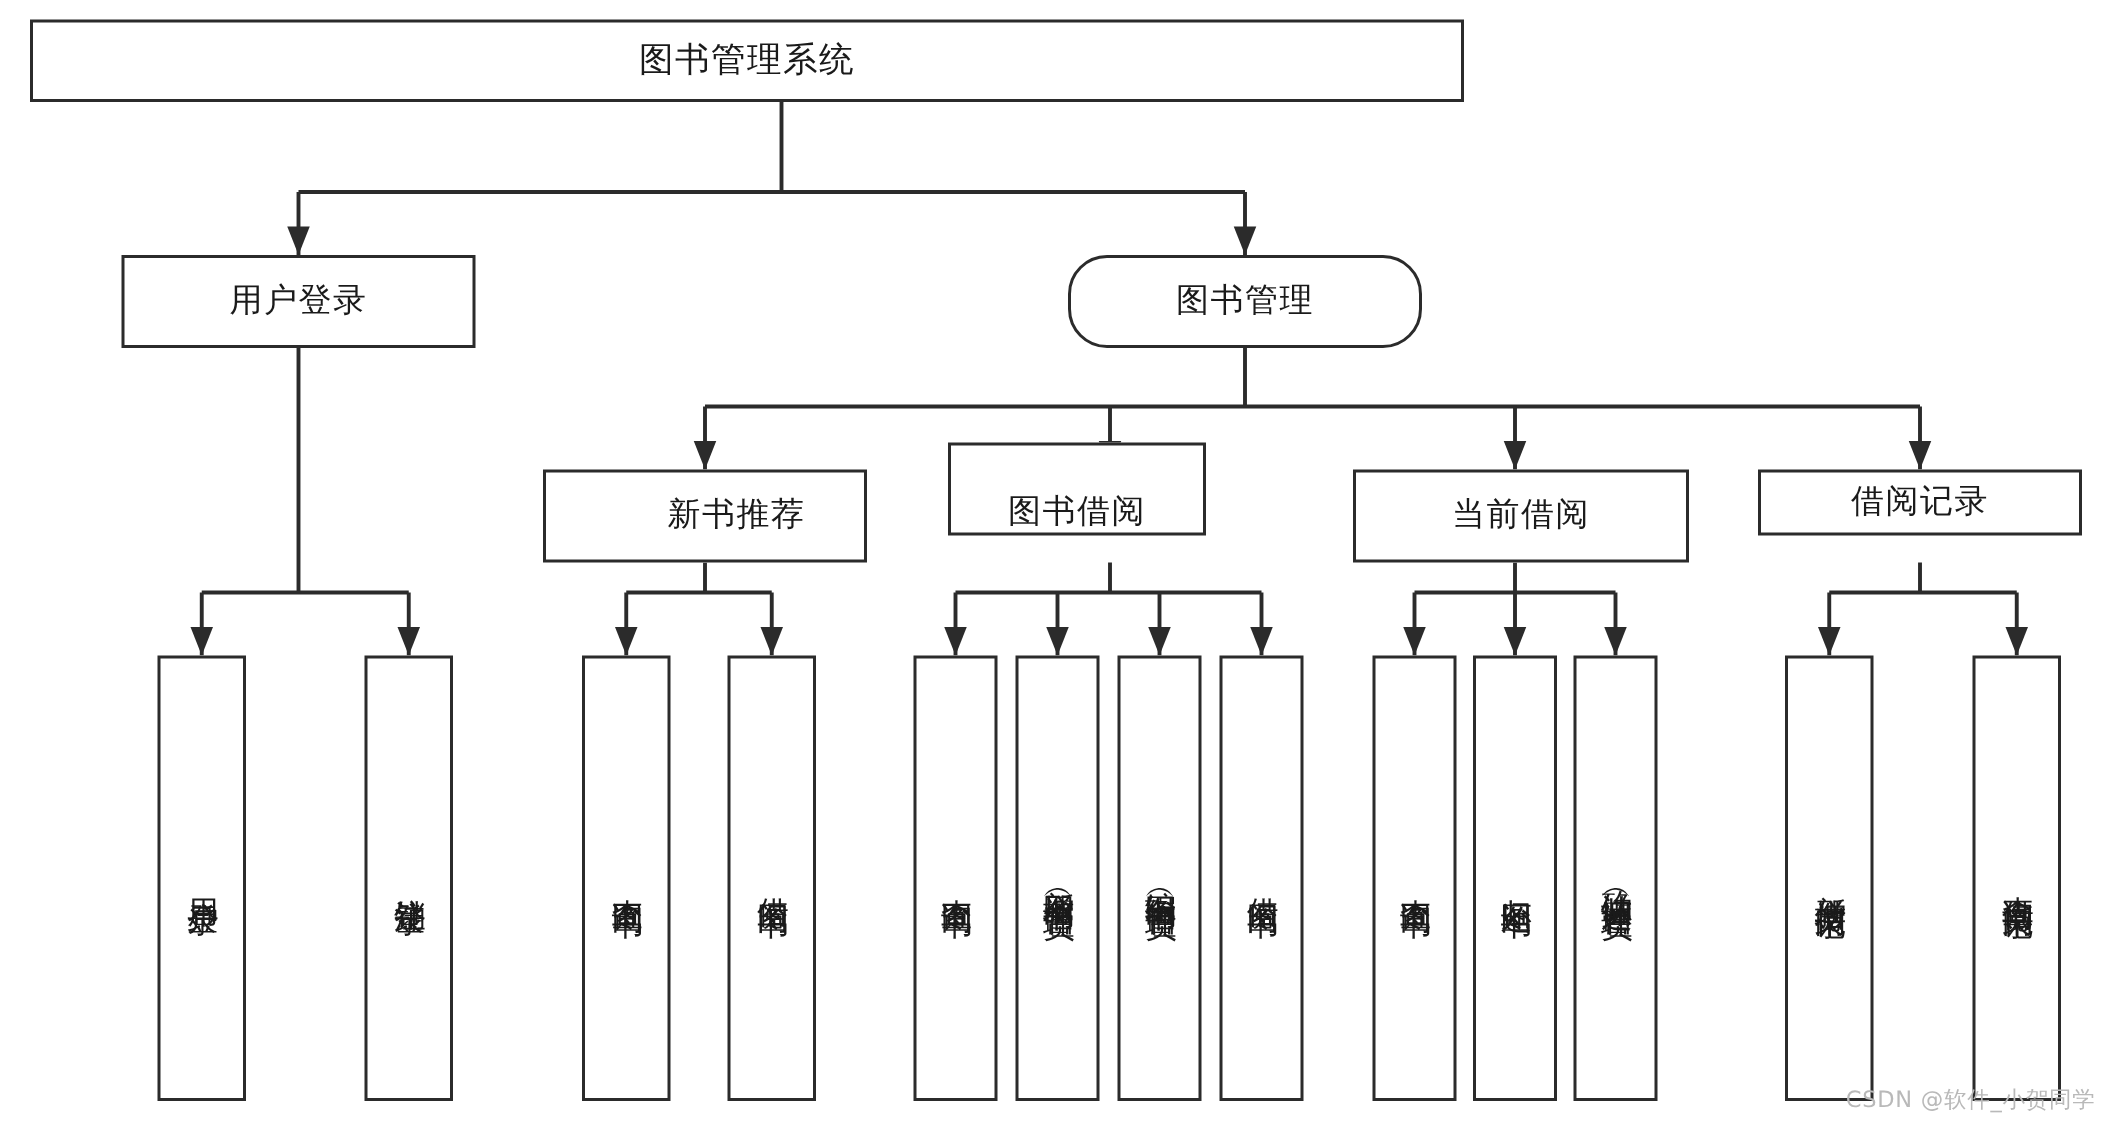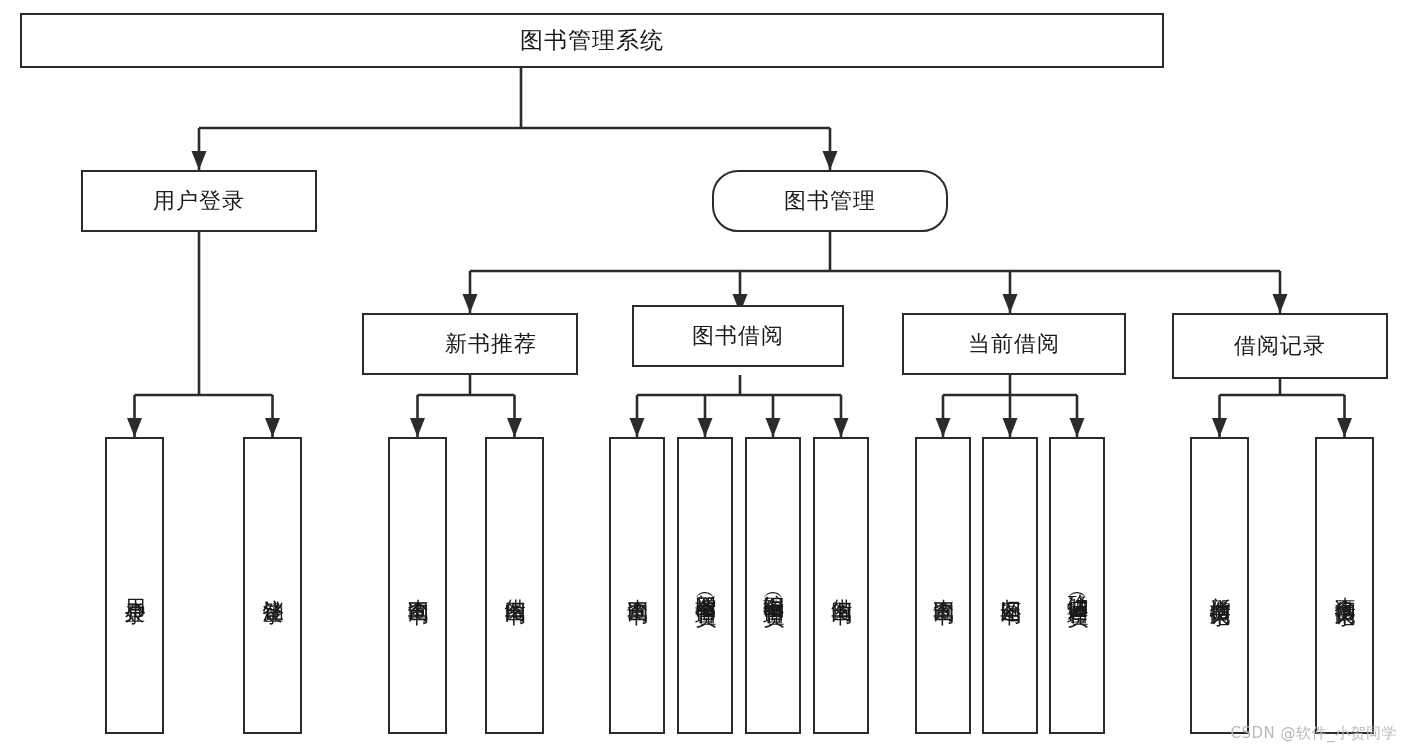--- a/index.html
+++ b/index.html
@@ -70,39 +70,39 @@
     <polygon points="1069.5,418 1084.5,418 1077,437" fill="#2b2b2b"></polygon>
     <line x1="1280" y1="375" x2="1280" y2="395" stroke="#2b2b2b" stroke-width="2.6"></line>
     <line x1="1219.5" y1="395" x2="1344.5" y2="395" stroke="#2b2b2b" stroke-width="2.6"></line>
     <line x1="1219.5" y1="395" x2="1219.5" y2="437" stroke="#2b2b2b" stroke-width="2.6"></line>
     <polygon points="1212,418 1227,418 1219.5,437" fill="#2b2b2b"></polygon>
     <line x1="1344.5" y1="395" x2="1344.5" y2="437" stroke="#2b2b2b" stroke-width="2.6"></line>
     <polygon points="1337,418 1352,418 1344.5,437" fill="#2b2b2b"></polygon>
   </svg>
 
 <div id="node-layer">
-    <div class="nodebox root" style="left: 20px; top: 13px; width: 1144px; height: 55px; text-align: right;">
+    <div class="nodebox root" style="left: 20px; top: 13px; width: 956px; height: 55px; text-align: right;">
       <span class="lbl">图书管理系统</span>
     </div>
     <div class="nodebox" style="left: 81px; top: 170px; width: 236px; height: 62px;">
       <span class="lbl">用户登录</span>
     </div>
     <div class="nodebox" style="left: 712px; top: 170px; width: 236px; height: 62px; border-radius: 26px;">
       <span class="lbl">图书管理</span>
     </div>
     <div class="nodebox" style="left: 362px; top: 313px; width: 216px; height: 62px; padding-left: 42px;">
       <span class="lbl">新书推荐</span>
     </div>
-    <div class="nodebox" style="left: 632px; top: 305px; width: 212px; height: 62px;">
+    <div class="nodebox" style="left: 632px; top: 295px; width: 172px; height: 62px; align-items: flex-end;">
       <span class="lbl">图书借阅</span>
     </div>
     <div class="nodebox" style="left: 902px; top: 313px; width: 224px; height: 62px;">
       <span class="lbl">当前借阅</span>
     </div>
-    <div class="nodebox" style="left: 1172px; top: 313px; width: 216px; height: 66px;">
+    <div class="nodebox" style="left: 1172px; top: 313px; width: 216px; height: 44px;">
       <span class="lbl">借阅记录</span>
     </div>
     <div class="nodebox vert" style="left: 105px; top: 437px; width: 59px; height: 297px;">
       <span class="lbl">用户登录</span>
     </div>
     <div class="nodebox vert" style="left: 243px; top: 437px; width: 59px; height: 297px;">
       <span class="lbl">注销登录</span>
     </div>
     <div class="nodebox vert" style="left: 388px; top: 437px; width: 59px; height: 297px;">
       <span class="lbl">查询图书</span>

